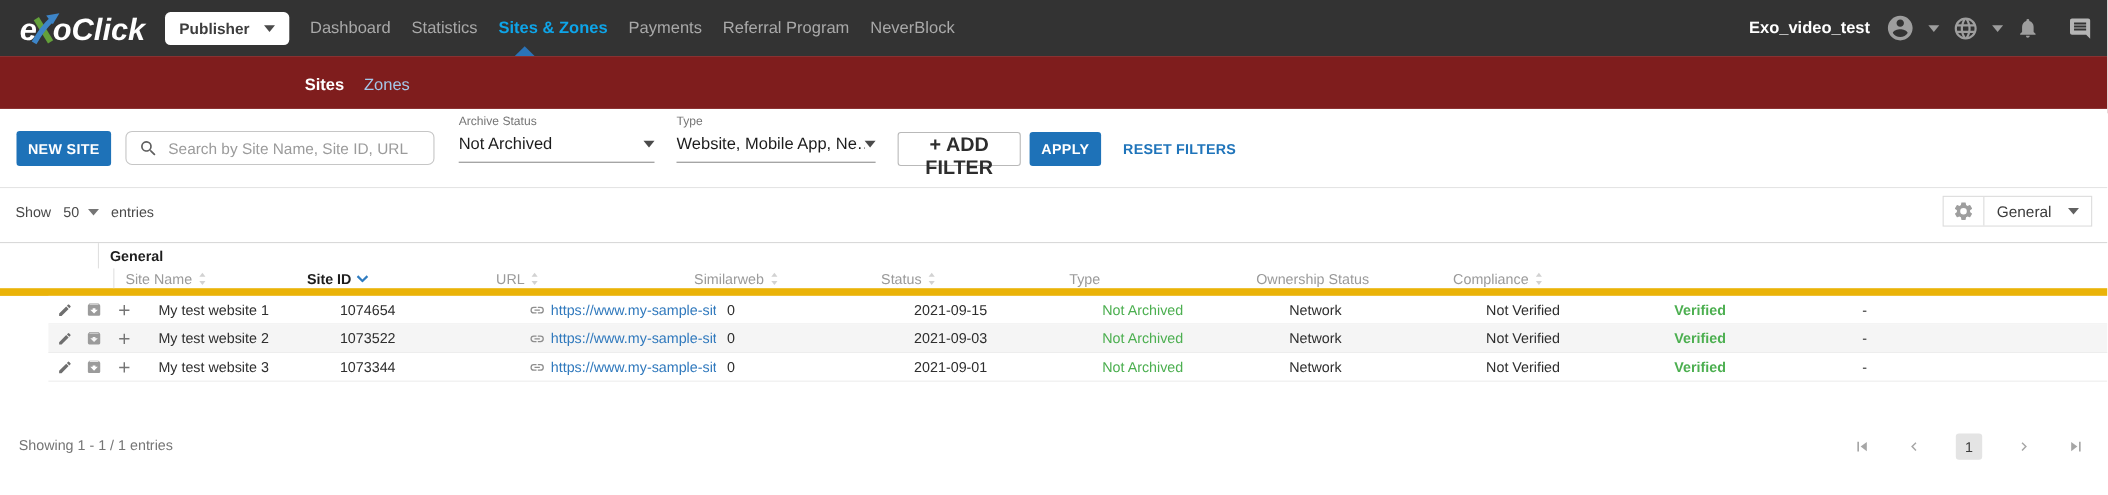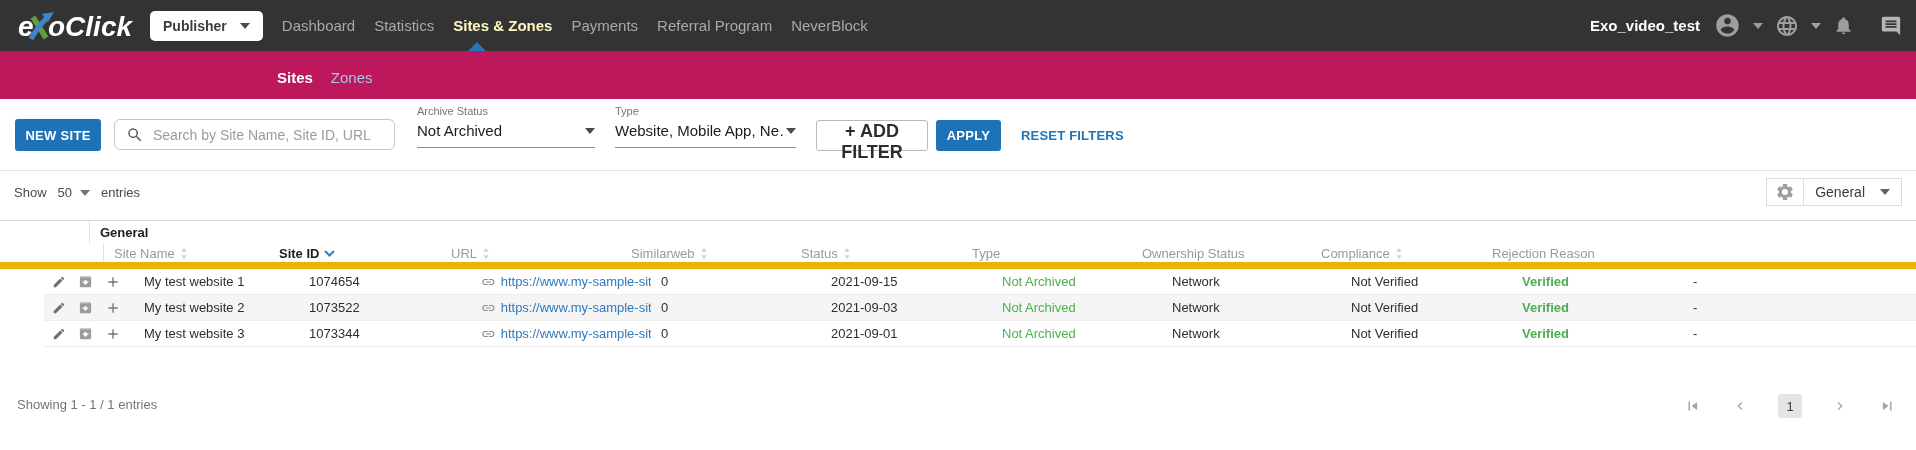--- a/index.html
+++ b/index.html
@@ -13,28 +13,28 @@
   .logo { display:flex; align-items:center; margin-right:16px; }
   .publisher-btn { background:#fff; border-radius:5px; height:30px; padding:0 13px;
                    display:flex; align-items:center; gap:13px; cursor:pointer; }
   .publisher-btn span { font-size:14px; font-weight:700; color:#3d3d3d; }
   .caret-dark { width:0; height:0; border-left:5px solid transparent; border-right:5px solid transparent;
                 border-top:6px solid #4a4a4a; }
   .caret-gray { width:0; height:0; border-left:5px solid transparent; border-right:5px solid transparent;
                 border-top:6px solid #9e9e9e; }
   .mainnav { display:flex; align-items:center; gap:19px; margin-left:19px; }
   .mainnav .nav-item { font-size:15px; color:#a9a9a9; cursor:pointer; white-space:nowrap; }
-  .mainnav .nav-item.active { color:#fef9c3; font-weight:700; }
+  .mainnav .nav-item.active { color:#0ea5e9; font-weight:700; }
   .top-spacer { flex:1; }
   .top-right { display:flex; align-items:center; gap:12px; }
   .username { font-size:15px; font-weight:700; color:#fff; margin-right:2px; }
   .icon-btn { display:flex; align-items:center; cursor:pointer; }
 
   
-  .subnav { position:absolute; top:51px; left:0; width:100%; height:52px; background:#be185d; }
+  .subnav { position:absolute; top:51px; left:0; width:100%; height:52px; background:#7f1d1d; }
   .subnav-tabs { position:absolute; left:277px; top:0; height:100%; display:flex; align-items:center; gap:18px; }
   .subtab { font-size:15px; color:#a5c7e9; cursor:pointer; }
   .subtab.active { color:#ffffff; font-weight:700; }
   .subnav-notch { position:absolute; left:468px; top:-9px; width:0; height:0;
                   border-left:9px solid transparent; border-right:9px solid transparent;
                   border-bottom:9px solid #2b73b7; }
 
   
   .filters { position:absolute; top:99px; left:0; width:100%; height:71px; background:#fff; }
   .btn-primary { position:absolute; background:#1e72b8; color:#fff; font-weight:700; font-size:13px;
@@ -273,23 +273,20 @@
       <div class="cell">
           <span class="col-label">Ownership Status</span>
         </div>
       <div class="cell">
           <span class="col-label">Compliance</span>
         <svg width="8" height="13" viewBox="0 0 8 14">
             <path d="M4 1l3 4H1z" fill="#d2d2d2"></path>
             <path d="M4 13L1 9h6z" fill="#d2d2d2"></path>
           </svg>
         </div>
-      <div class="cell">
-          <span class="col-label">Rejection Reason</span>
-        </div>
     </div>
 
     <div class="grid data-row">
       <div class="cell actions-cell">
         <span class="rowicon">
             <svg width="14" height="14" viewBox="0 0 24 24">
               <path fill="#6f6f6f" d="M3 17.25V21h3.75L17.81 9.94l-3.75-3.75L3 17.25zM20.71 7.04a1 1 0 0 0 0-1.41l-2.34-2.34a1 1 0 0 0-1.41 0l-1.83 1.83 3.75 3.75 1.83-1.83z"></path>
             </svg>
           </span>
         <span class="rowicon">

